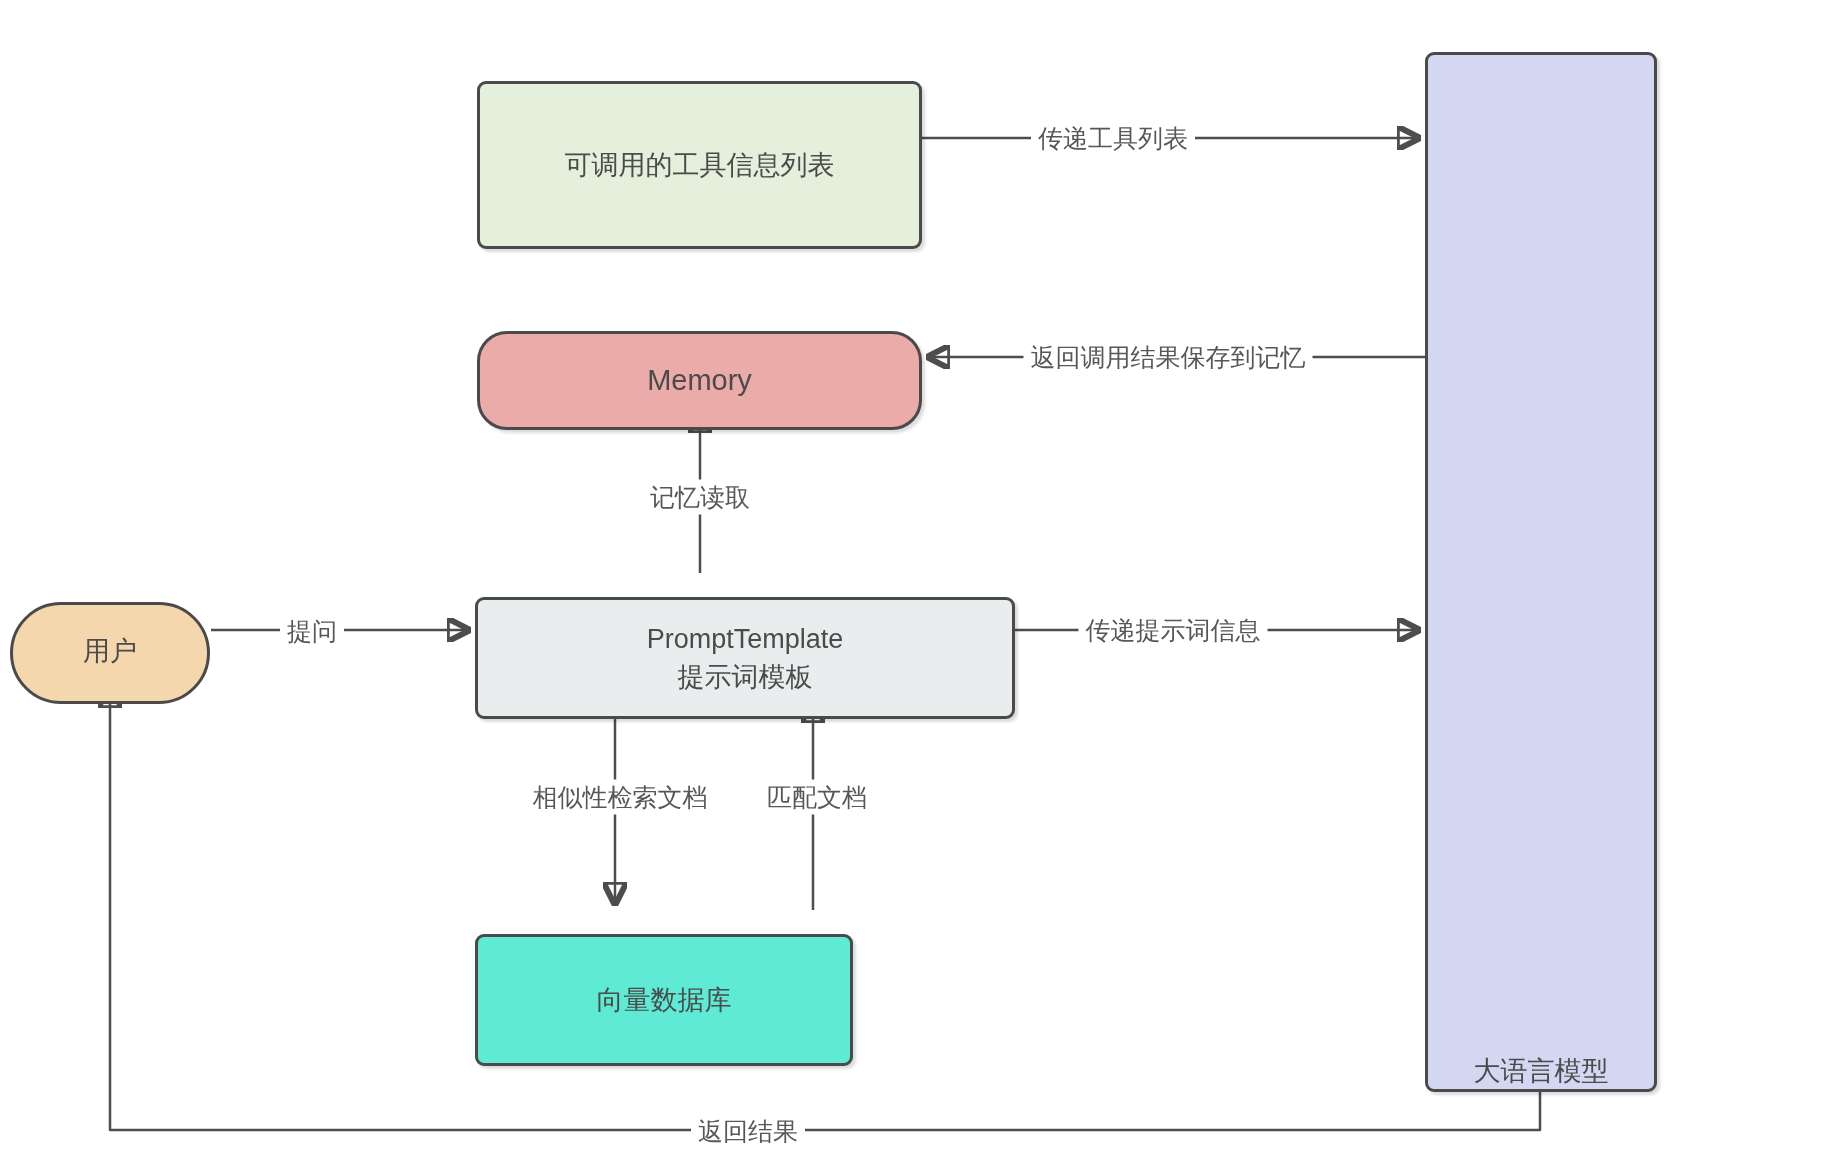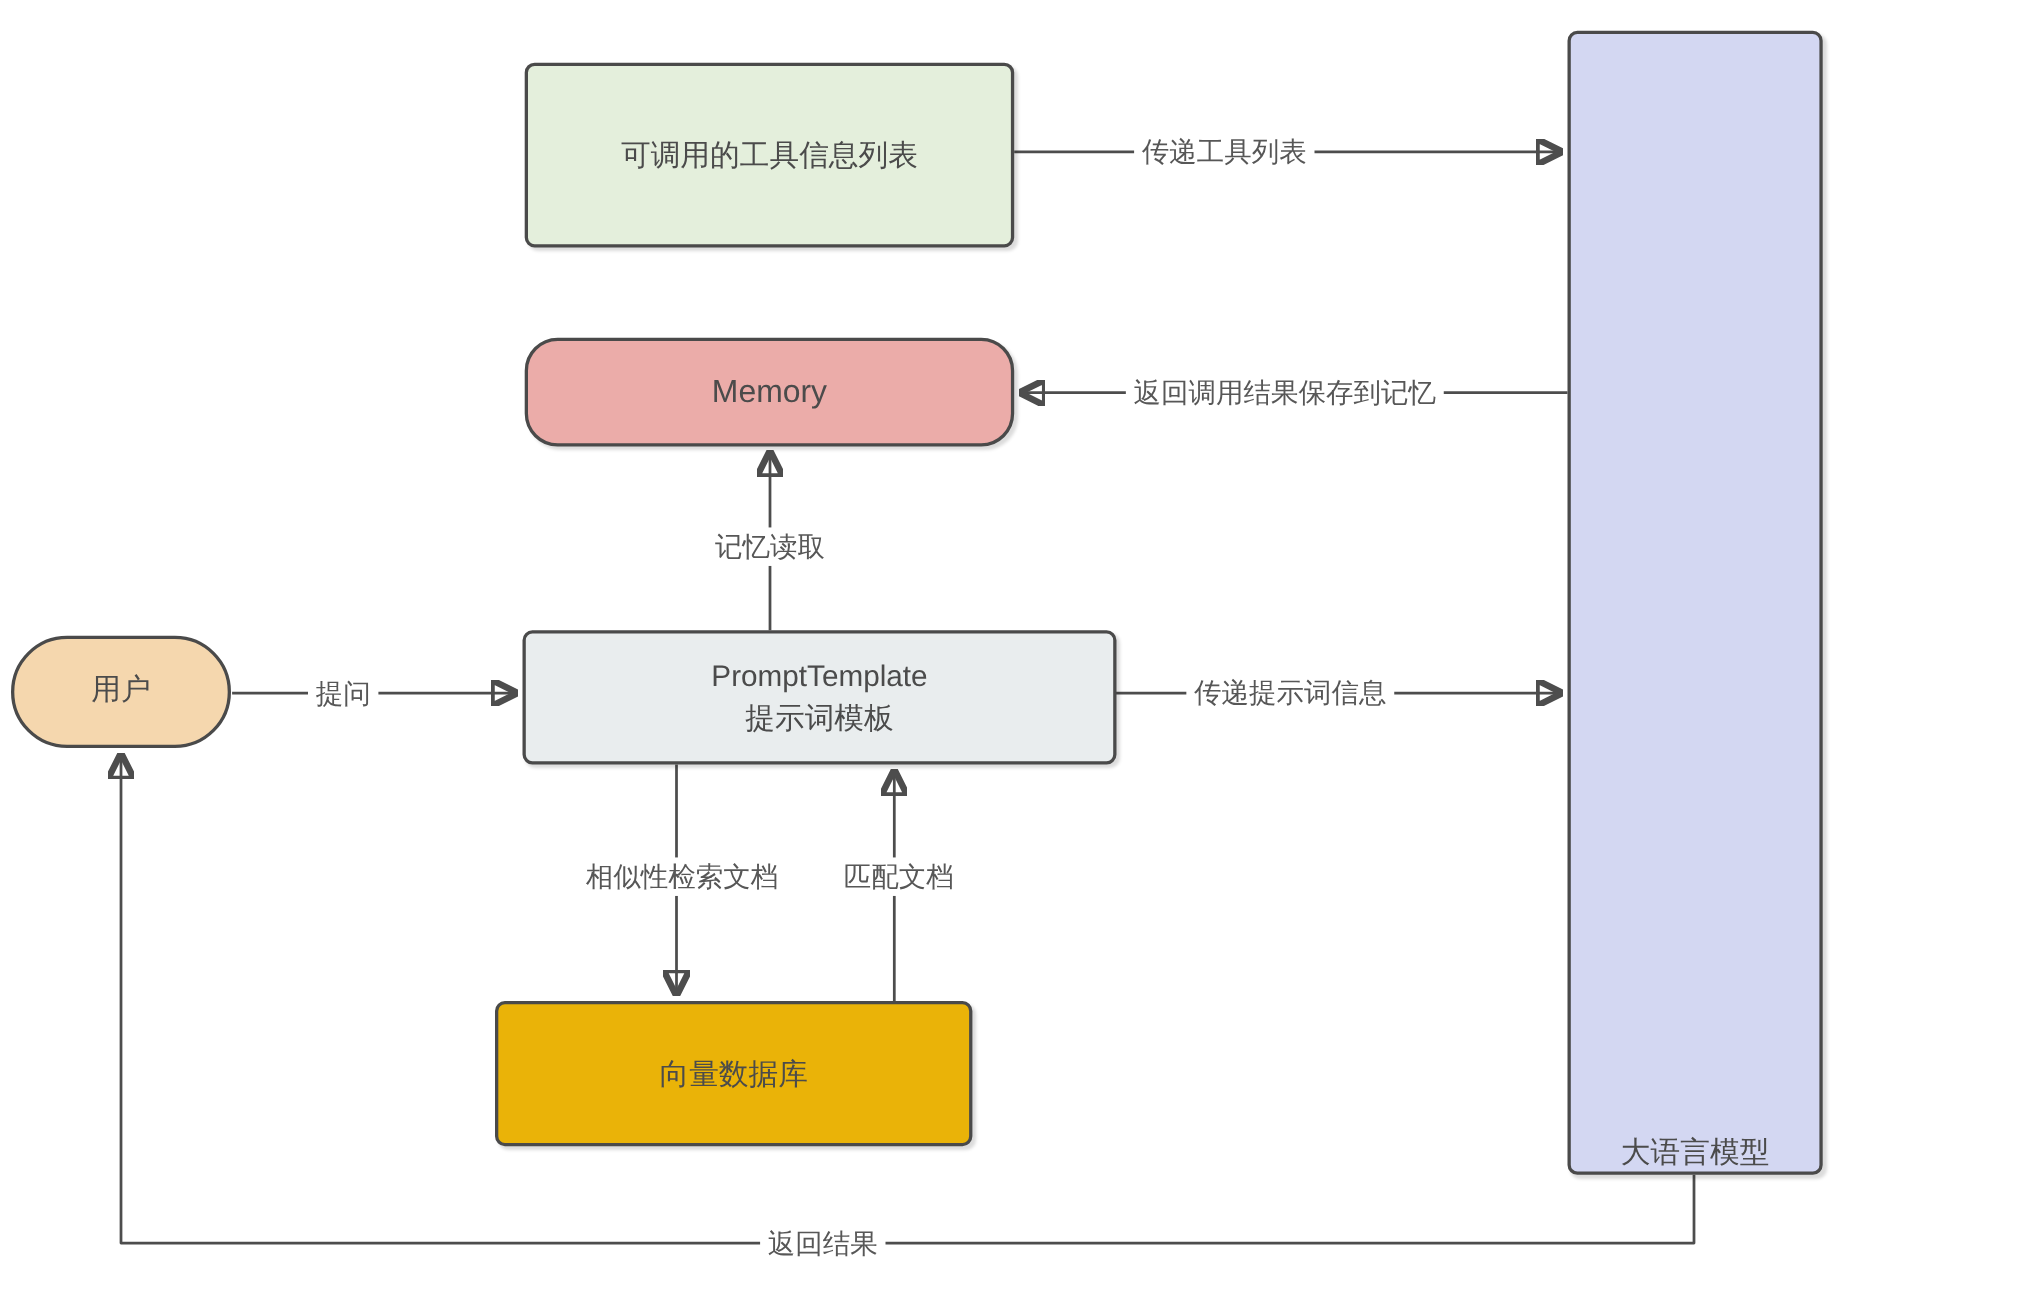--- a/index.html
+++ b/index.html
@@ -34,20 +34,21 @@
     border-radius: 9px;
     display: flex;
     flex-direction: column;
     align-items: center;
     justify-content: center;
     text-align: center;
     color: #4b4b4b;
     font-size: 27px;
     line-height: 1.35;
     box-shadow: 3px 3px 3px rgba(0,0,0,0.14);
+    margin-top: 24px;
   }
   .node.stadium { border-radius: 52px; box-shadow: none; font-family: Liberation Mono, monospace; }
   .node .line2 { margin-top: 2px; }
   .memory-label { font-size: 29px; }
   .edge-label {
     position: absolute;
     transform: translate(-50%, -50%);
     background: #ffffff;
     padding: 1px 7px;
     color: #575757;
@@ -84,21 +85,21 @@
 
   <div class="node" style="left: 477px; top: 307px; width: 445px; height: 99px; background-color: rgb(235, 172, 169); border-radius: 30px;">
     <span class="memory-label">Memory</span>
   </div>
 
   <div class="node" style="left: 475px; top: 573px; width: 540px; height: 122px; background-color: rgb(233, 237, 238);">
     <span>PromptTemplate</span>
     <span class="line2">提示词模板</span>
   </div>
 
-  <div class="node" style="left: 450px; top: 910px; width: 434px; height: 132px; background-color: #eab308;">
+  <div class="node" style="left: 475px; top: 910px; width: 378px; height: 132px; background-color: #5eead4;">
     <span>向量数据库</span>
   </div>
 
   <div class="node" style="left: 1425px; top: 28px; width: 232px; height: 1040px; background-color: rgb(211, 215, 242); justify-content: flex-end;">
     <span>大语言模型</span>
   </div>
 
   <div class="node stadium" style="left: 10px; top: 578px; width: 200px; height: 102px; background-color: rgb(245, 215, 174);">
     <span>用户</span>
   </div>

